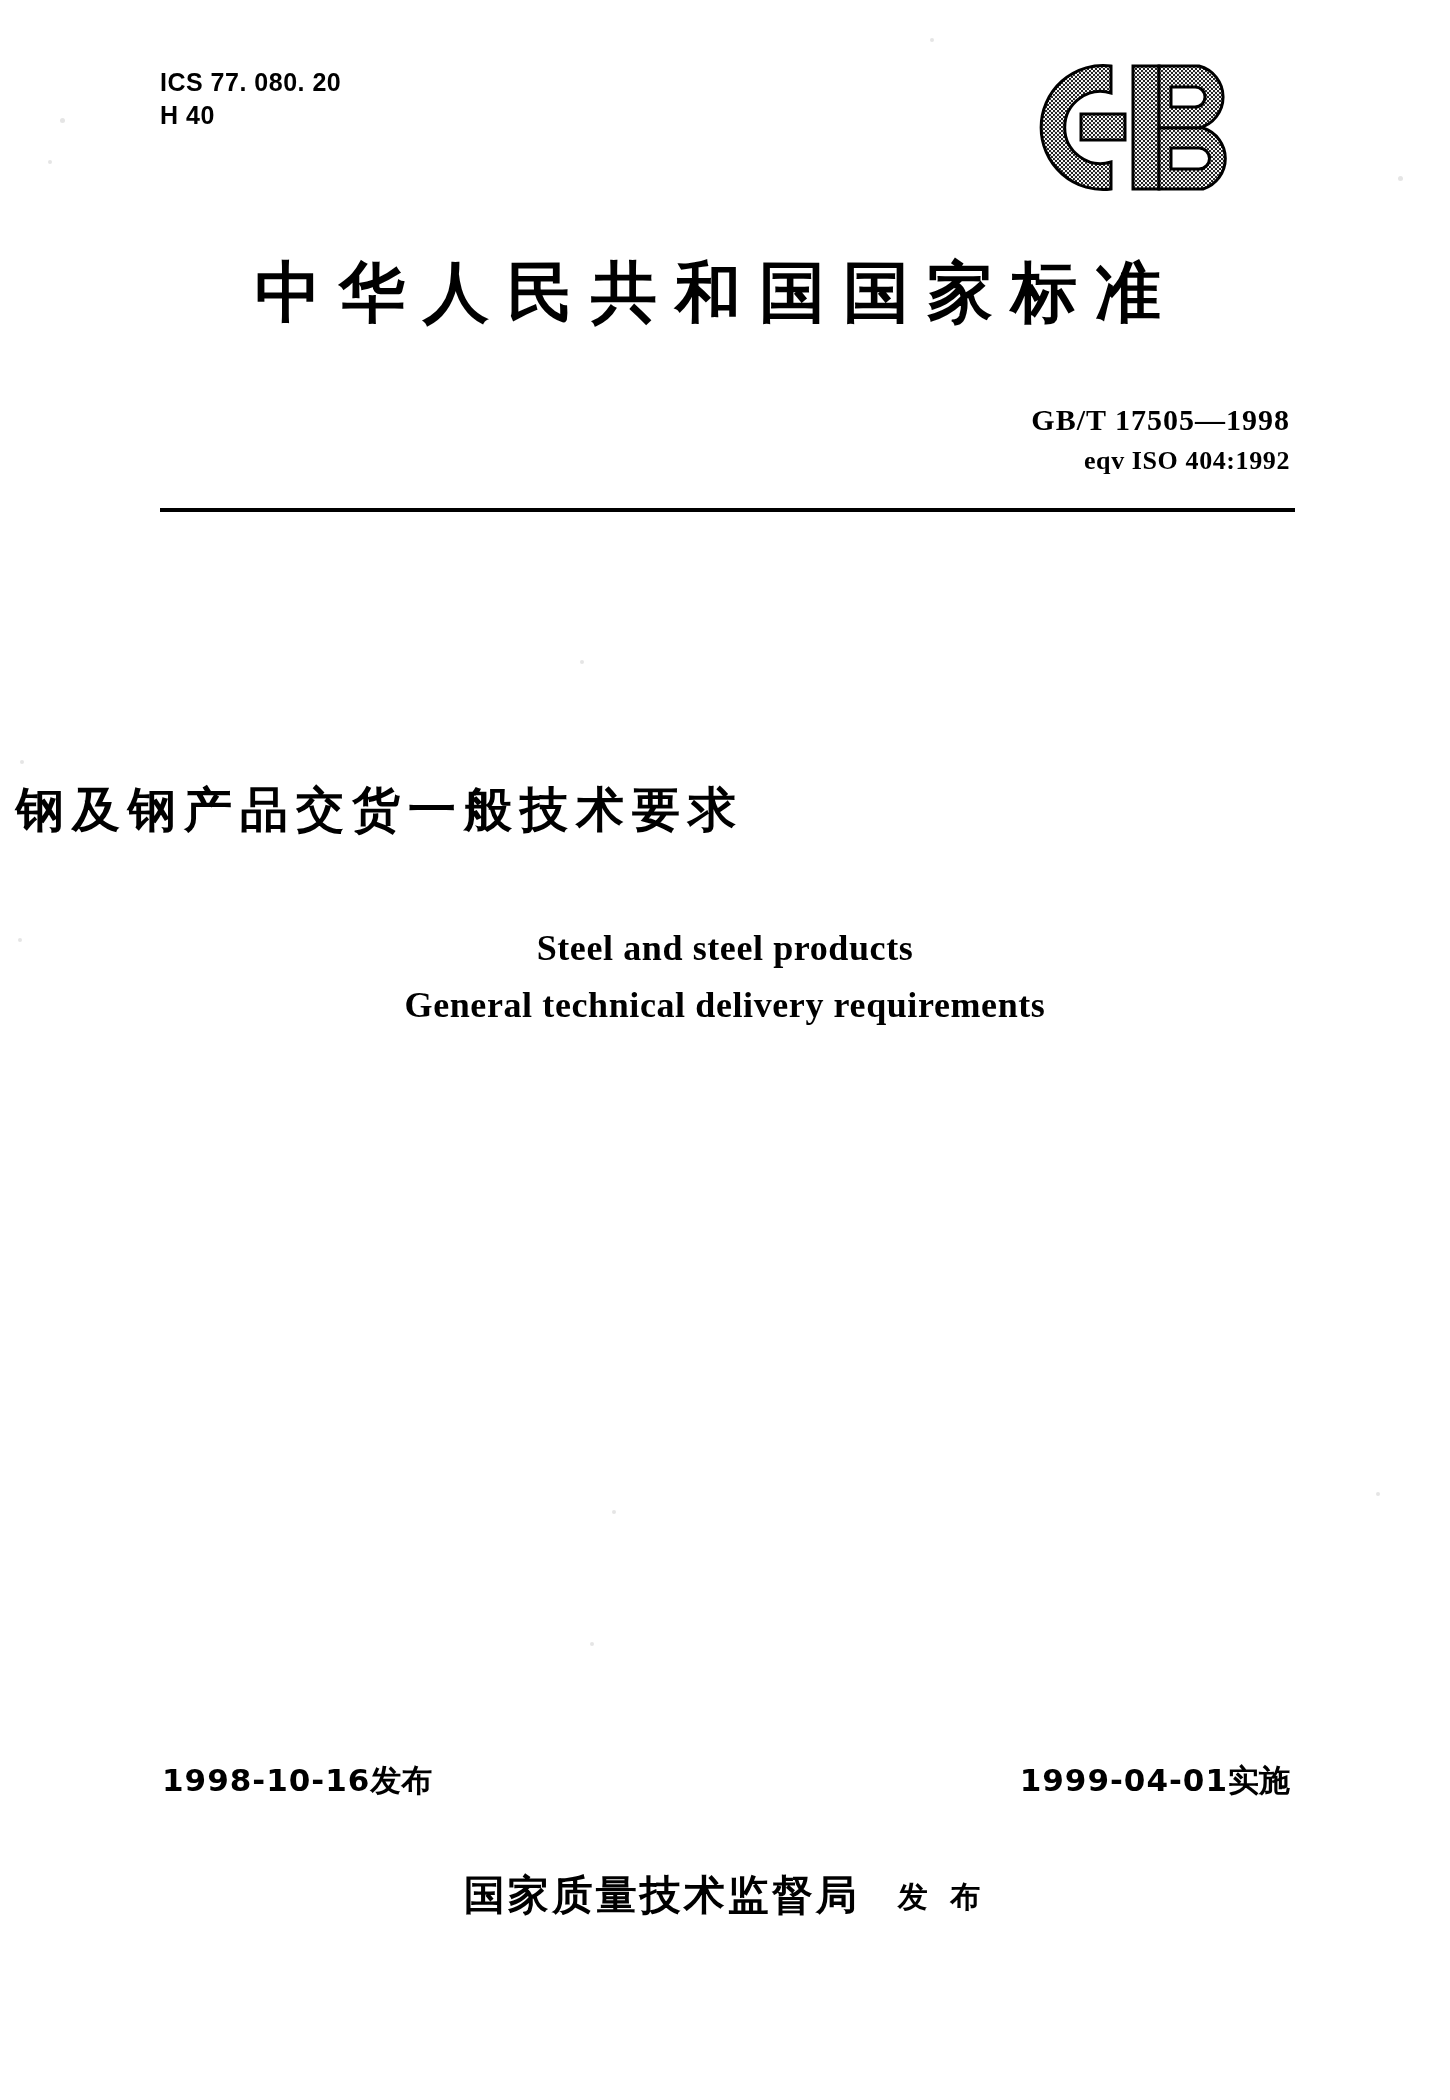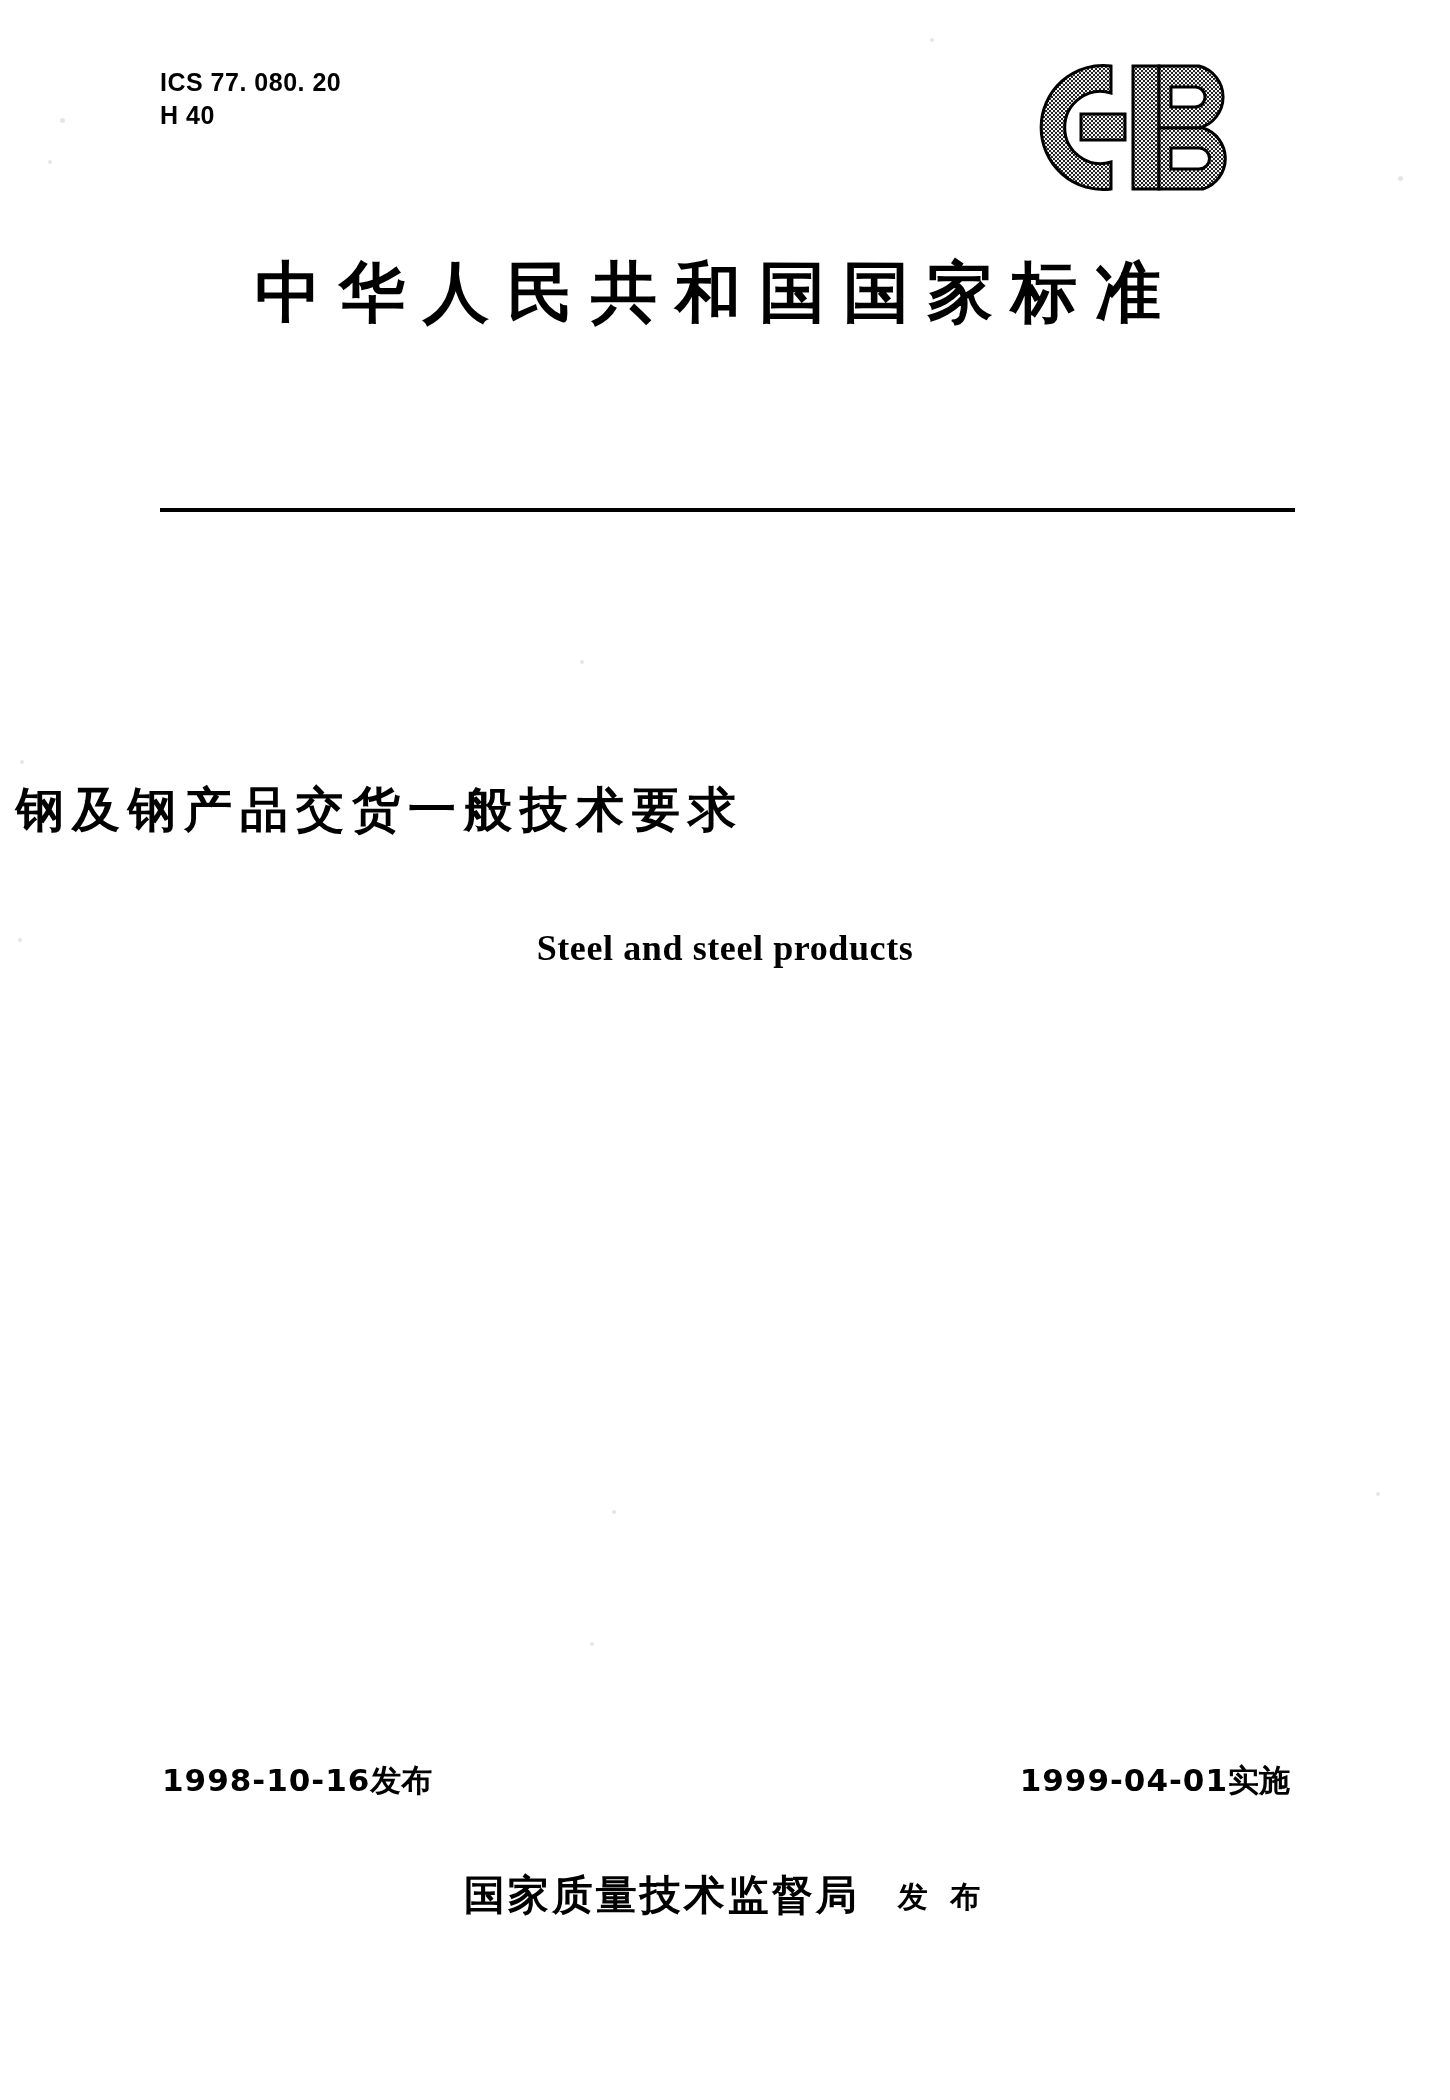--- a/index.html
+++ b/index.html
@@ -197,26 +197,31 @@
       <rect x="148" y="16" width="26" height="123" fill="url(#dots)" stroke="#000" stroke-width="3"></rect>
       <path d="M174 16 L214 16 A32 32 0 0 1 214 78 L174 78 Z" fill="url(#dots)" stroke="#000" stroke-width="3"></path>
       <path d="M186 37 L210 37 A10 10 0 0 1 210 57 L186 57 Z" fill="#ffffff" stroke="#000" stroke-width="3"></path>
       <path d="M174 78 L218 78 A32 32 0 0 1 218 139 L174 139 Z" fill="url(#dots)" stroke="#000" stroke-width="3"></path>
       <path d="M186 98 L214 98 A10 10 0 0 1 214 119 L186 119 Z" fill="#ffffff" stroke="#000" stroke-width="3"></path>
     </svg>
   </div>
 
   <div class="nat-title">中华人民共和国国家标准</div>
 
+  <div class="std-codes">
+    <div class="code-main">GB/T 17505—1998</div>
+    <div class="code-eqv">eqv ISO 404:1992</div>
+  </div>
 
   <div class="rule"></div>
 
   <div class="doc-title-cn">钢及钢产品交货一般技术要求</div>
   <div class="doc-title-en">
     <div>Steel and steel products</div>
+    <div>General technical delivery requirements</div>
   </div>
 
   <div class="date-left">
     <span>1998-10-16</span><span class="cn">发布</span>
   </div>
   <div class="date-right">
     <span>1999-04-01</span><span class="cn">实施</span>
   </div>
 
   <div class="publisher">

